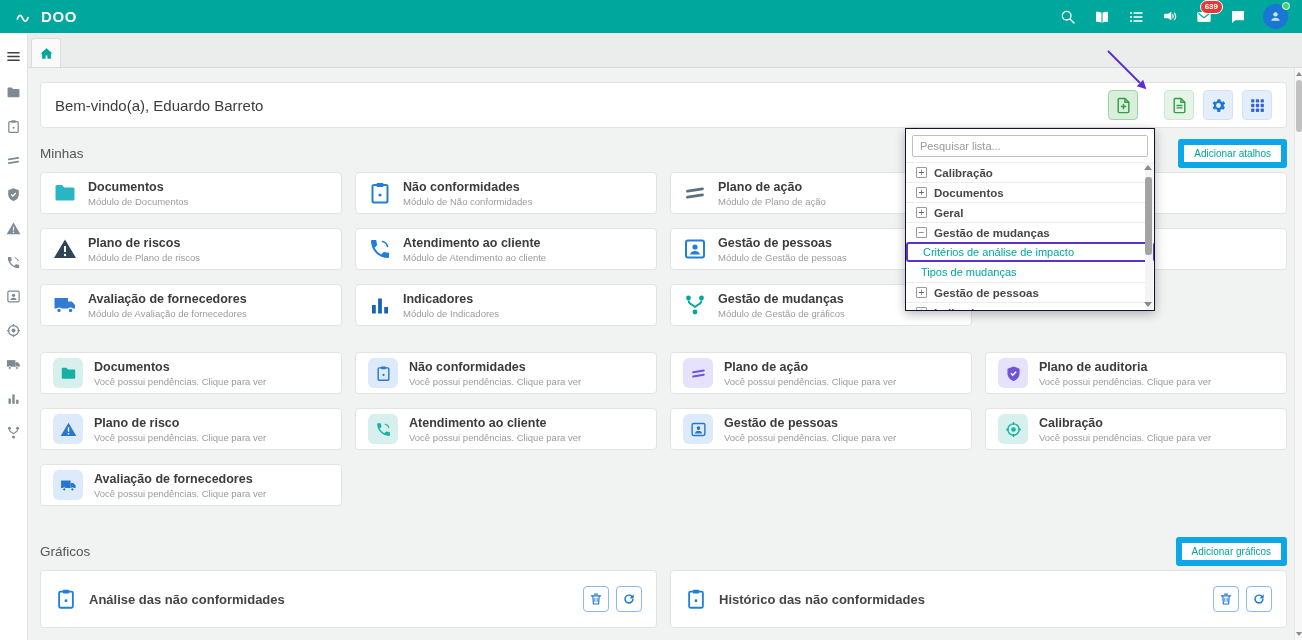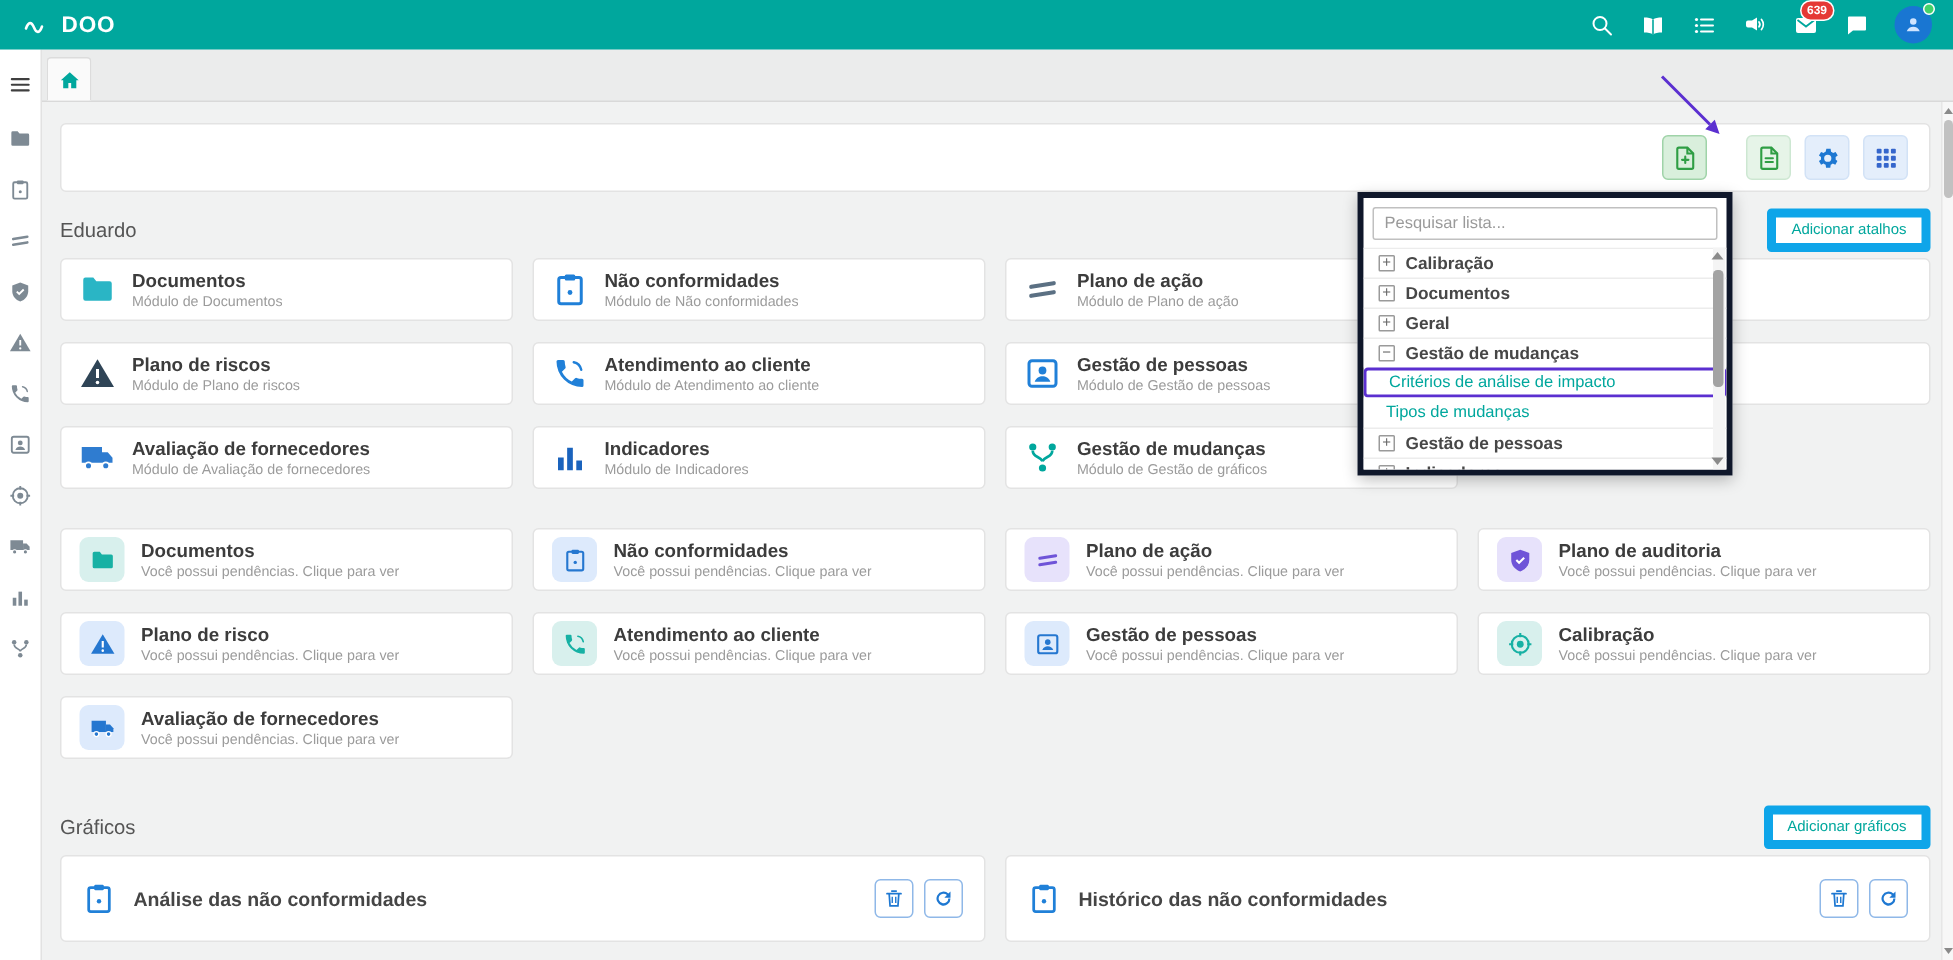--- a/index.html
+++ b/index.html
@@ -66,21 +66,21 @@
 
   .charts-grid{display:grid;grid-template-columns:1fr 1fr;gap:13px}
   .chart-card{display:flex;align-items:center;gap:12px;padding:0 14px;background:#fff;border:1px solid #e3e3e3;border-radius:4px;height:58px}
   .chart-card .sc-ic{width:22px;height:22px}
   .chart-title{font-size:13px;font-weight:bold;color:#454545}
   .chart-actions{margin-left:auto;display:flex;gap:7px}
   .abtn{width:26px;height:26px;border:1px solid #8fb8e8;border-radius:4px;background:#fff;color:#1e78d2;display:flex;align-items:center;justify-content:center;cursor:pointer}
   .abtn svg{width:14px;height:14px}
 
   
-  .popup{position:absolute;left:905px;top:128px;width:250px;background:#fff;border:4px solid #0f172a;box-shadow:0 3px 10px rgba(0,0,0,.28);z-index:40;padding:6px 6px 0}
+  .popup{position:absolute;left:905px;top:128px;width:250px;background:#fff;border:1px solid #0f172a;box-shadow:0 3px 10px rgba(0,0,0,.28);z-index:40;padding:6px 6px 0}
   .popup-search{width:100%;height:22px;border:1px solid #c0c0c0;border-radius:2px;font-size:11px;padding:0 7px;color:#555;font-family:inherit;outline:none}
   .popup-search::placeholder{color:#9a9a9a}
   .popup-list{position:relative;margin:5px -6px 0;height:148px;overflow:hidden}
   .lp-row{display:flex;align-items:center;gap:7px;height:20px;padding:0 14px 0 10px;border-top:1px solid #ececec;font-size:11.5px;font-weight:bold;color:#474747;cursor:pointer;background:#fff}
   .lp-row.child{padding-left:15px;font-weight:normal;color:#00a79d;font-size:11px;border-top:none}
   .lp-row.hl{border:2px solid #5b2fd0;border-radius:3px}
   .expbox{width:11px;height:11px;border:1px solid #9a9a9a;border-radius:1px;display:flex;align-items:center;justify-content:center;font-size:10px;line-height:1;color:#666;font-weight:normal;flex-shrink:0}
   .expbox.plus::before{content:"+"}
   .expbox.minus::before{content:"\2212"}
   .popup-sb-track{position:absolute;right:1px;top:0;bottom:0;width:8px;background:#f4f4f4}
@@ -352,20 +352,21 @@
     <span class="side-btn">
         <svg>
           <use href="#i-branch"></use>
         </svg>
       </span>
   </aside>
 
   <main class="content">
 
     <section class="welcome-card">
+      <span class="welcome-title">Bem-vindo(a), Eduardo Barreto</span>
       <div class="wc-actions">
         <button class="wbtn green active">
             <svg>
               <use href="#i-docplus"></use>
             </svg>
           </button>
         <button class="wbtn green">
             <svg>
               <use href="#i-docreport"></use>
             </svg>
@@ -377,21 +378,21 @@
           </button>
         <button class="wbtn blue grid">
             <svg>
               <use href="#i-grid9"></use>
             </svg>
           </button>
       </div>
     </section>
 
     <div class="section-head">
-      <span class="section-title">Eduardo</span>
+      <span class="section-title">Minhas</span>
       <button class="pill-btn">Adicionar atalhos</button>
     </div>
     <div class="grid4 sec-shortcuts-grid">
       <div class="card">
         <svg class="sc-ic ic-tealblue">
             <use href="#i-folder"></use>
           </svg>
         <div class="card-txt">
             <div class="card-title">Documentos</div>
             <div class="card-sub">Módulo de Documentos</div>

